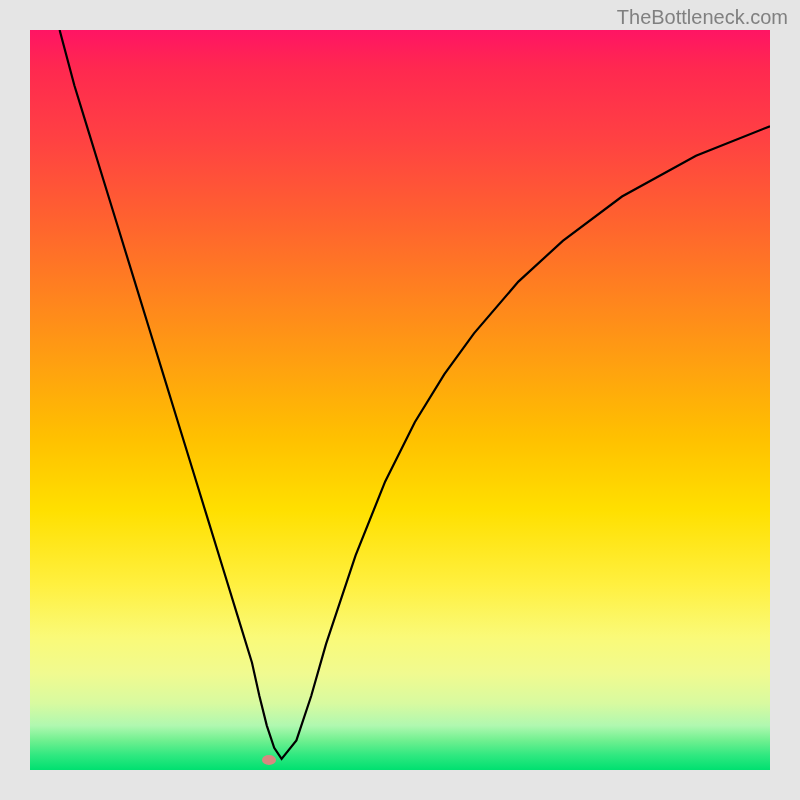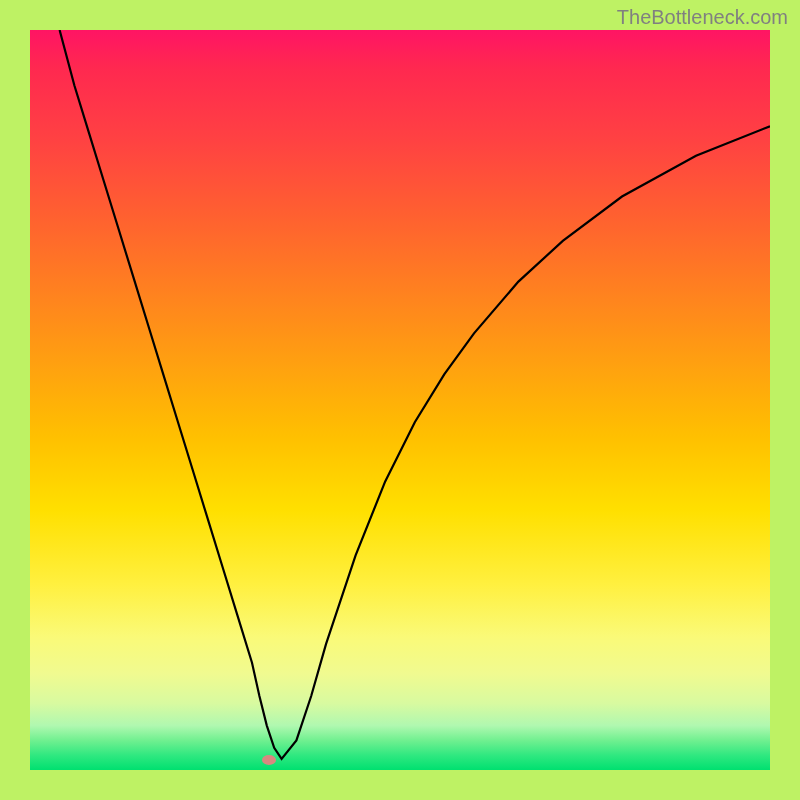--- a/index.html
+++ b/index.html
@@ -7,21 +7,21 @@
     padding: 0;
     width: 800px;
     height: 800px;
     overflow: hidden;
     font-family: Arial, sans-serif;
   }
   .chart-container {
     position: relative;
     width: 800px;
     height: 800px;
-    background: #bef264;
+    background: #e5e5e5;
   }
   .plot-area {
     position: absolute;
     left: 30px;
     top: 30px;
     width: 740px;
     height: 740px;
     overflow: hidden;
   }
   .gradient-bg {

